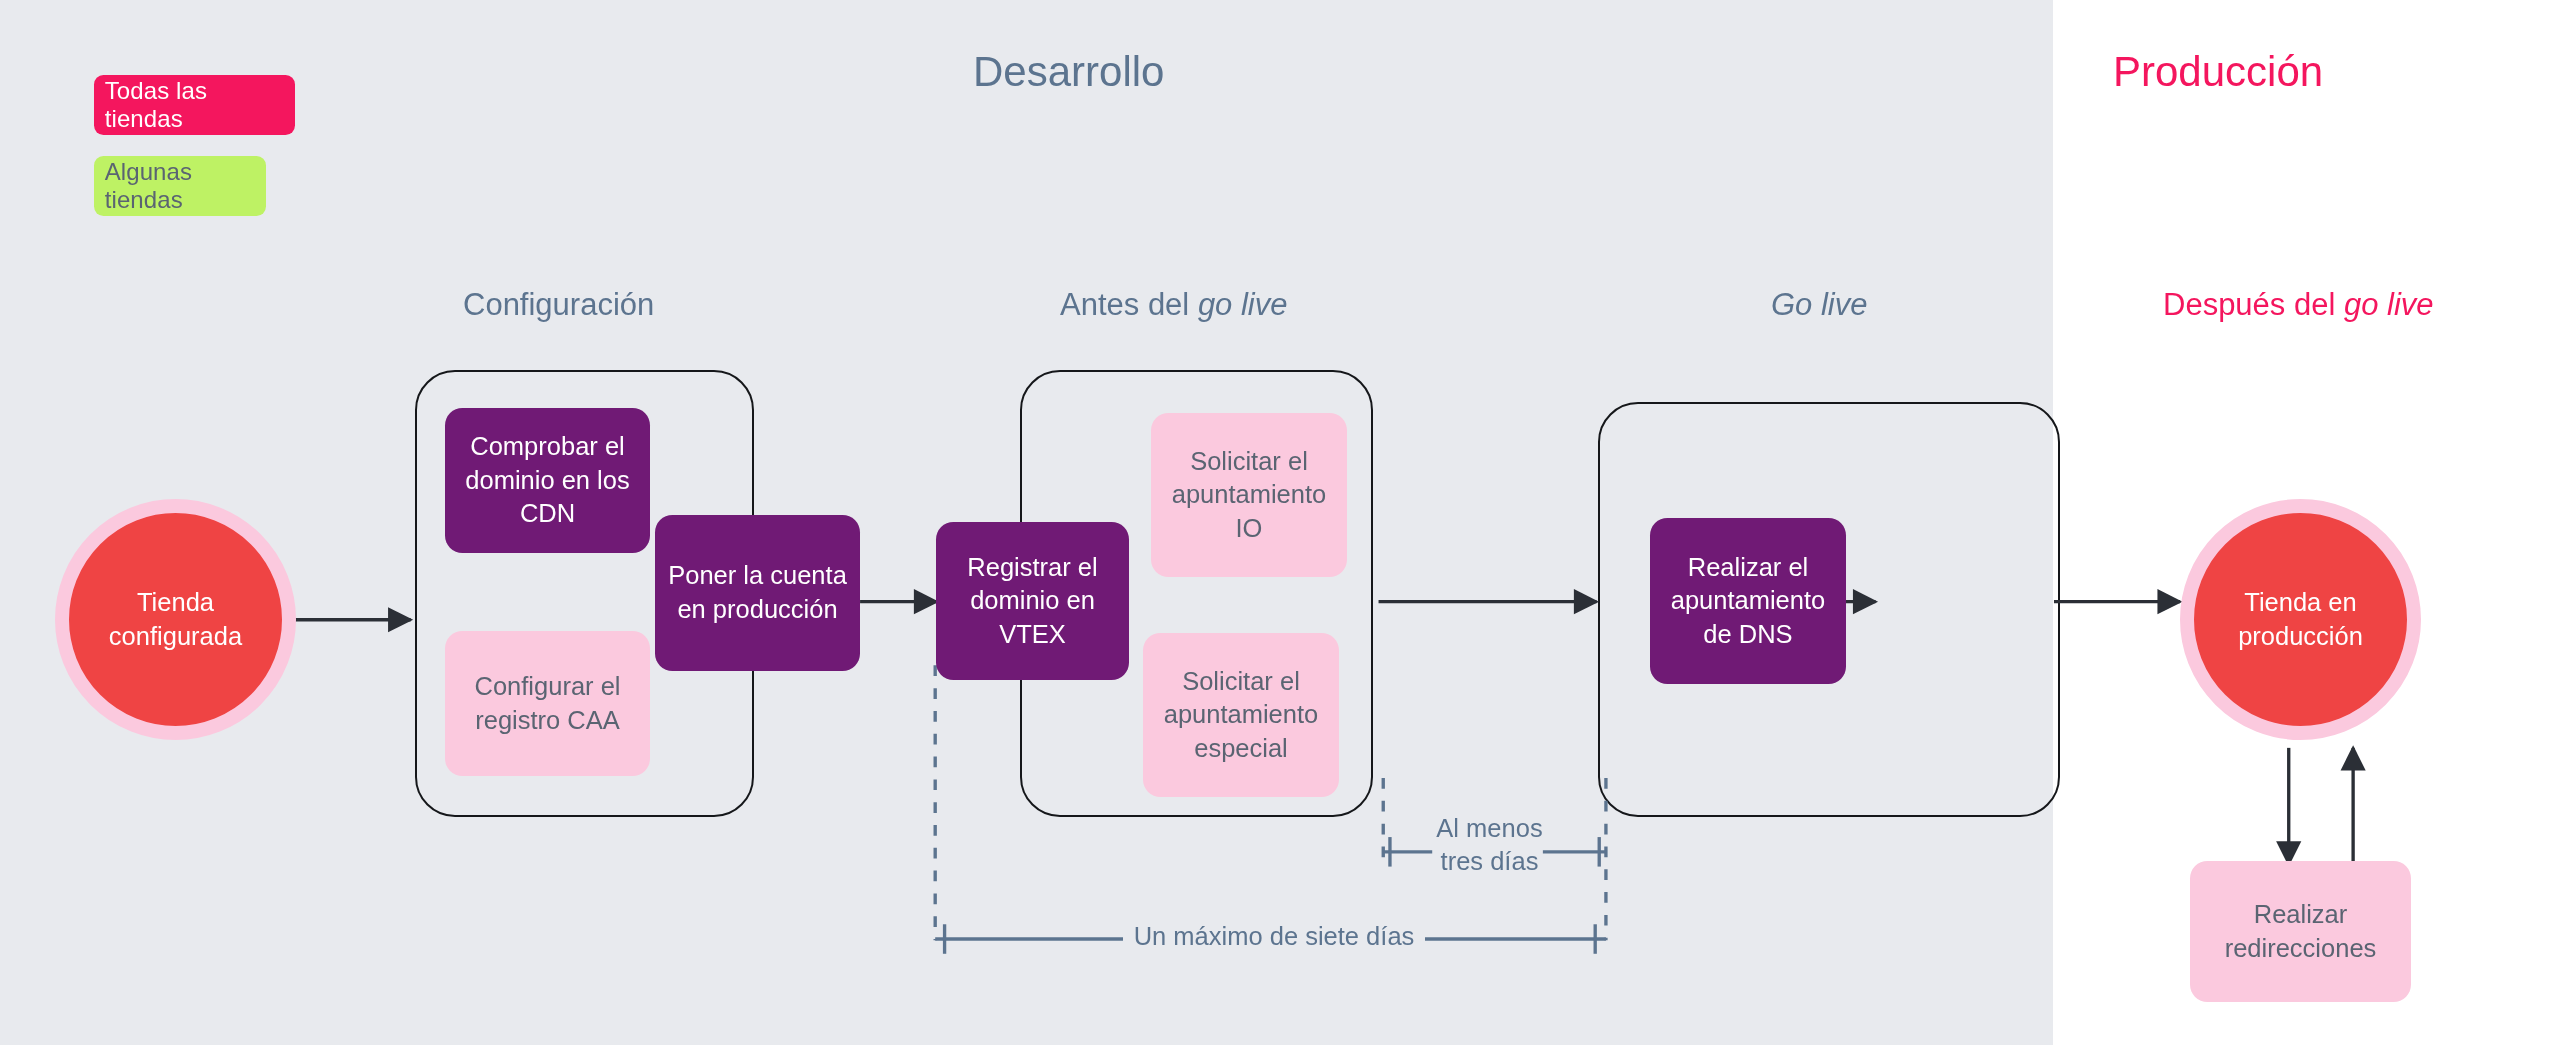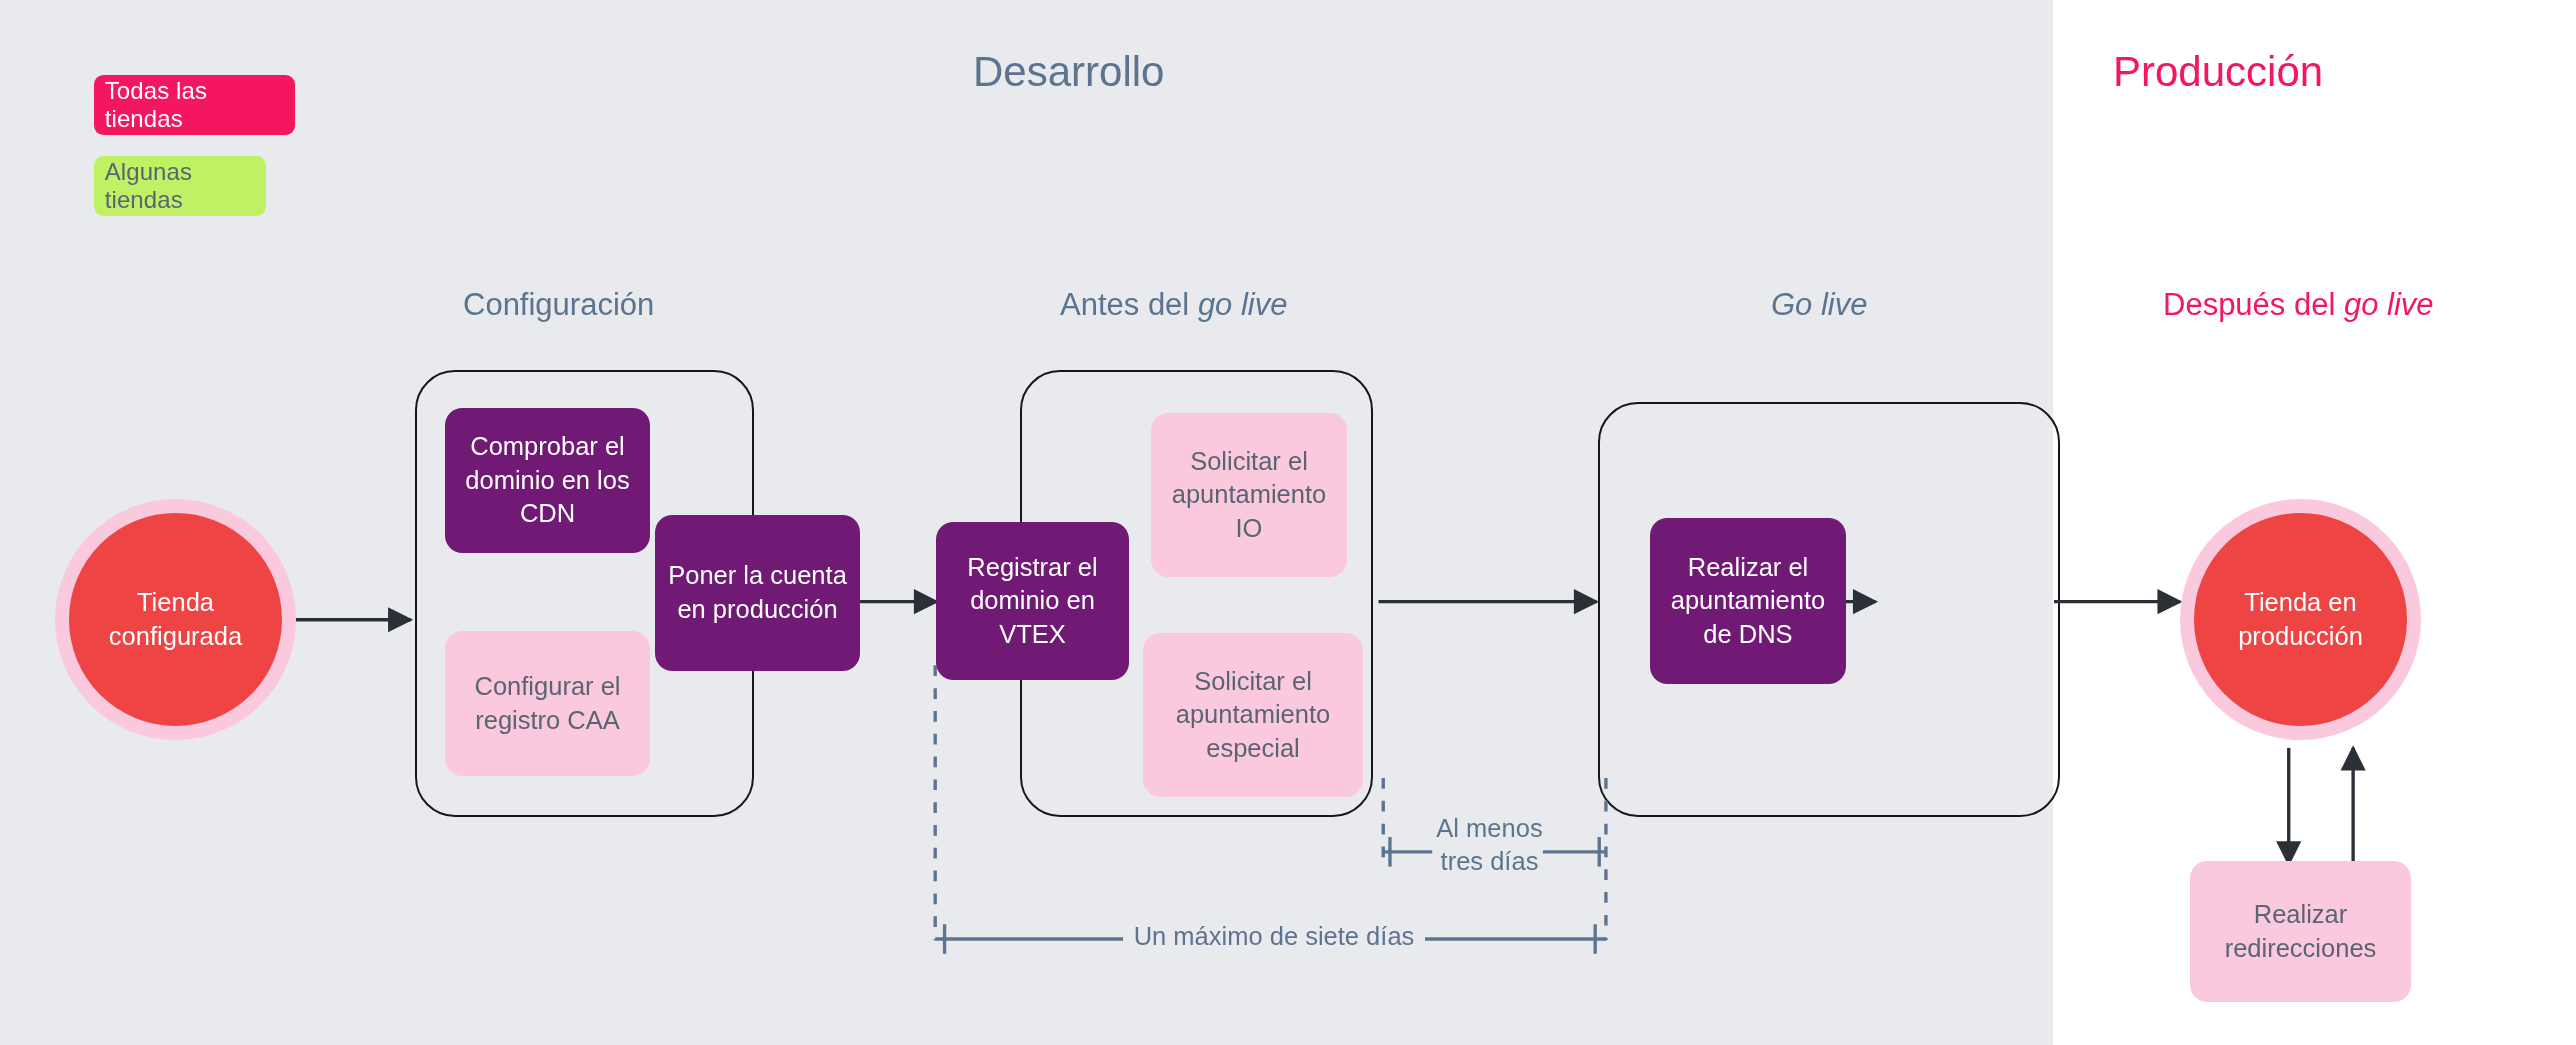--- a/index.html
+++ b/index.html
@@ -231,21 +231,21 @@
   <div class="node strong" style="left:655px; top:515px; width:205px; height:156px;">
     <span>Poner la cuenta en producción</span>
   </div>
 
   <div class="node strong" style="left:936px; top:522px; width:193px; height:158px;">
     <span>Registrar el dominio en VTEX</span>
   </div>
   <div class="node soft" style="left:1143px; top:413px; width:196px; height:164px;margin-left:8px;">
     <span>Solicitar el apuntamiento IO</span>
   </div>
-  <div class="node soft" style="left:1143px; top:633px; width:220px; height:164px;">
+  <div class="node soft" style="left:1143px; top:633px; width:196px; height:164px;">
     <span>Solicitar el apuntamiento especial</span>
   </div>
 
   <div class="node strong" style="left:1630px; top:518px; width:196px; height:166px;margin-left:20px;">
     <span>Realizar el apuntamiento de DNS</span>
   </div>
 
   <div class="node soft" style="left:2190px; top:861px; width:221px; height:141px;">
     <span>Realizar redirecciones</span>
   </div>

